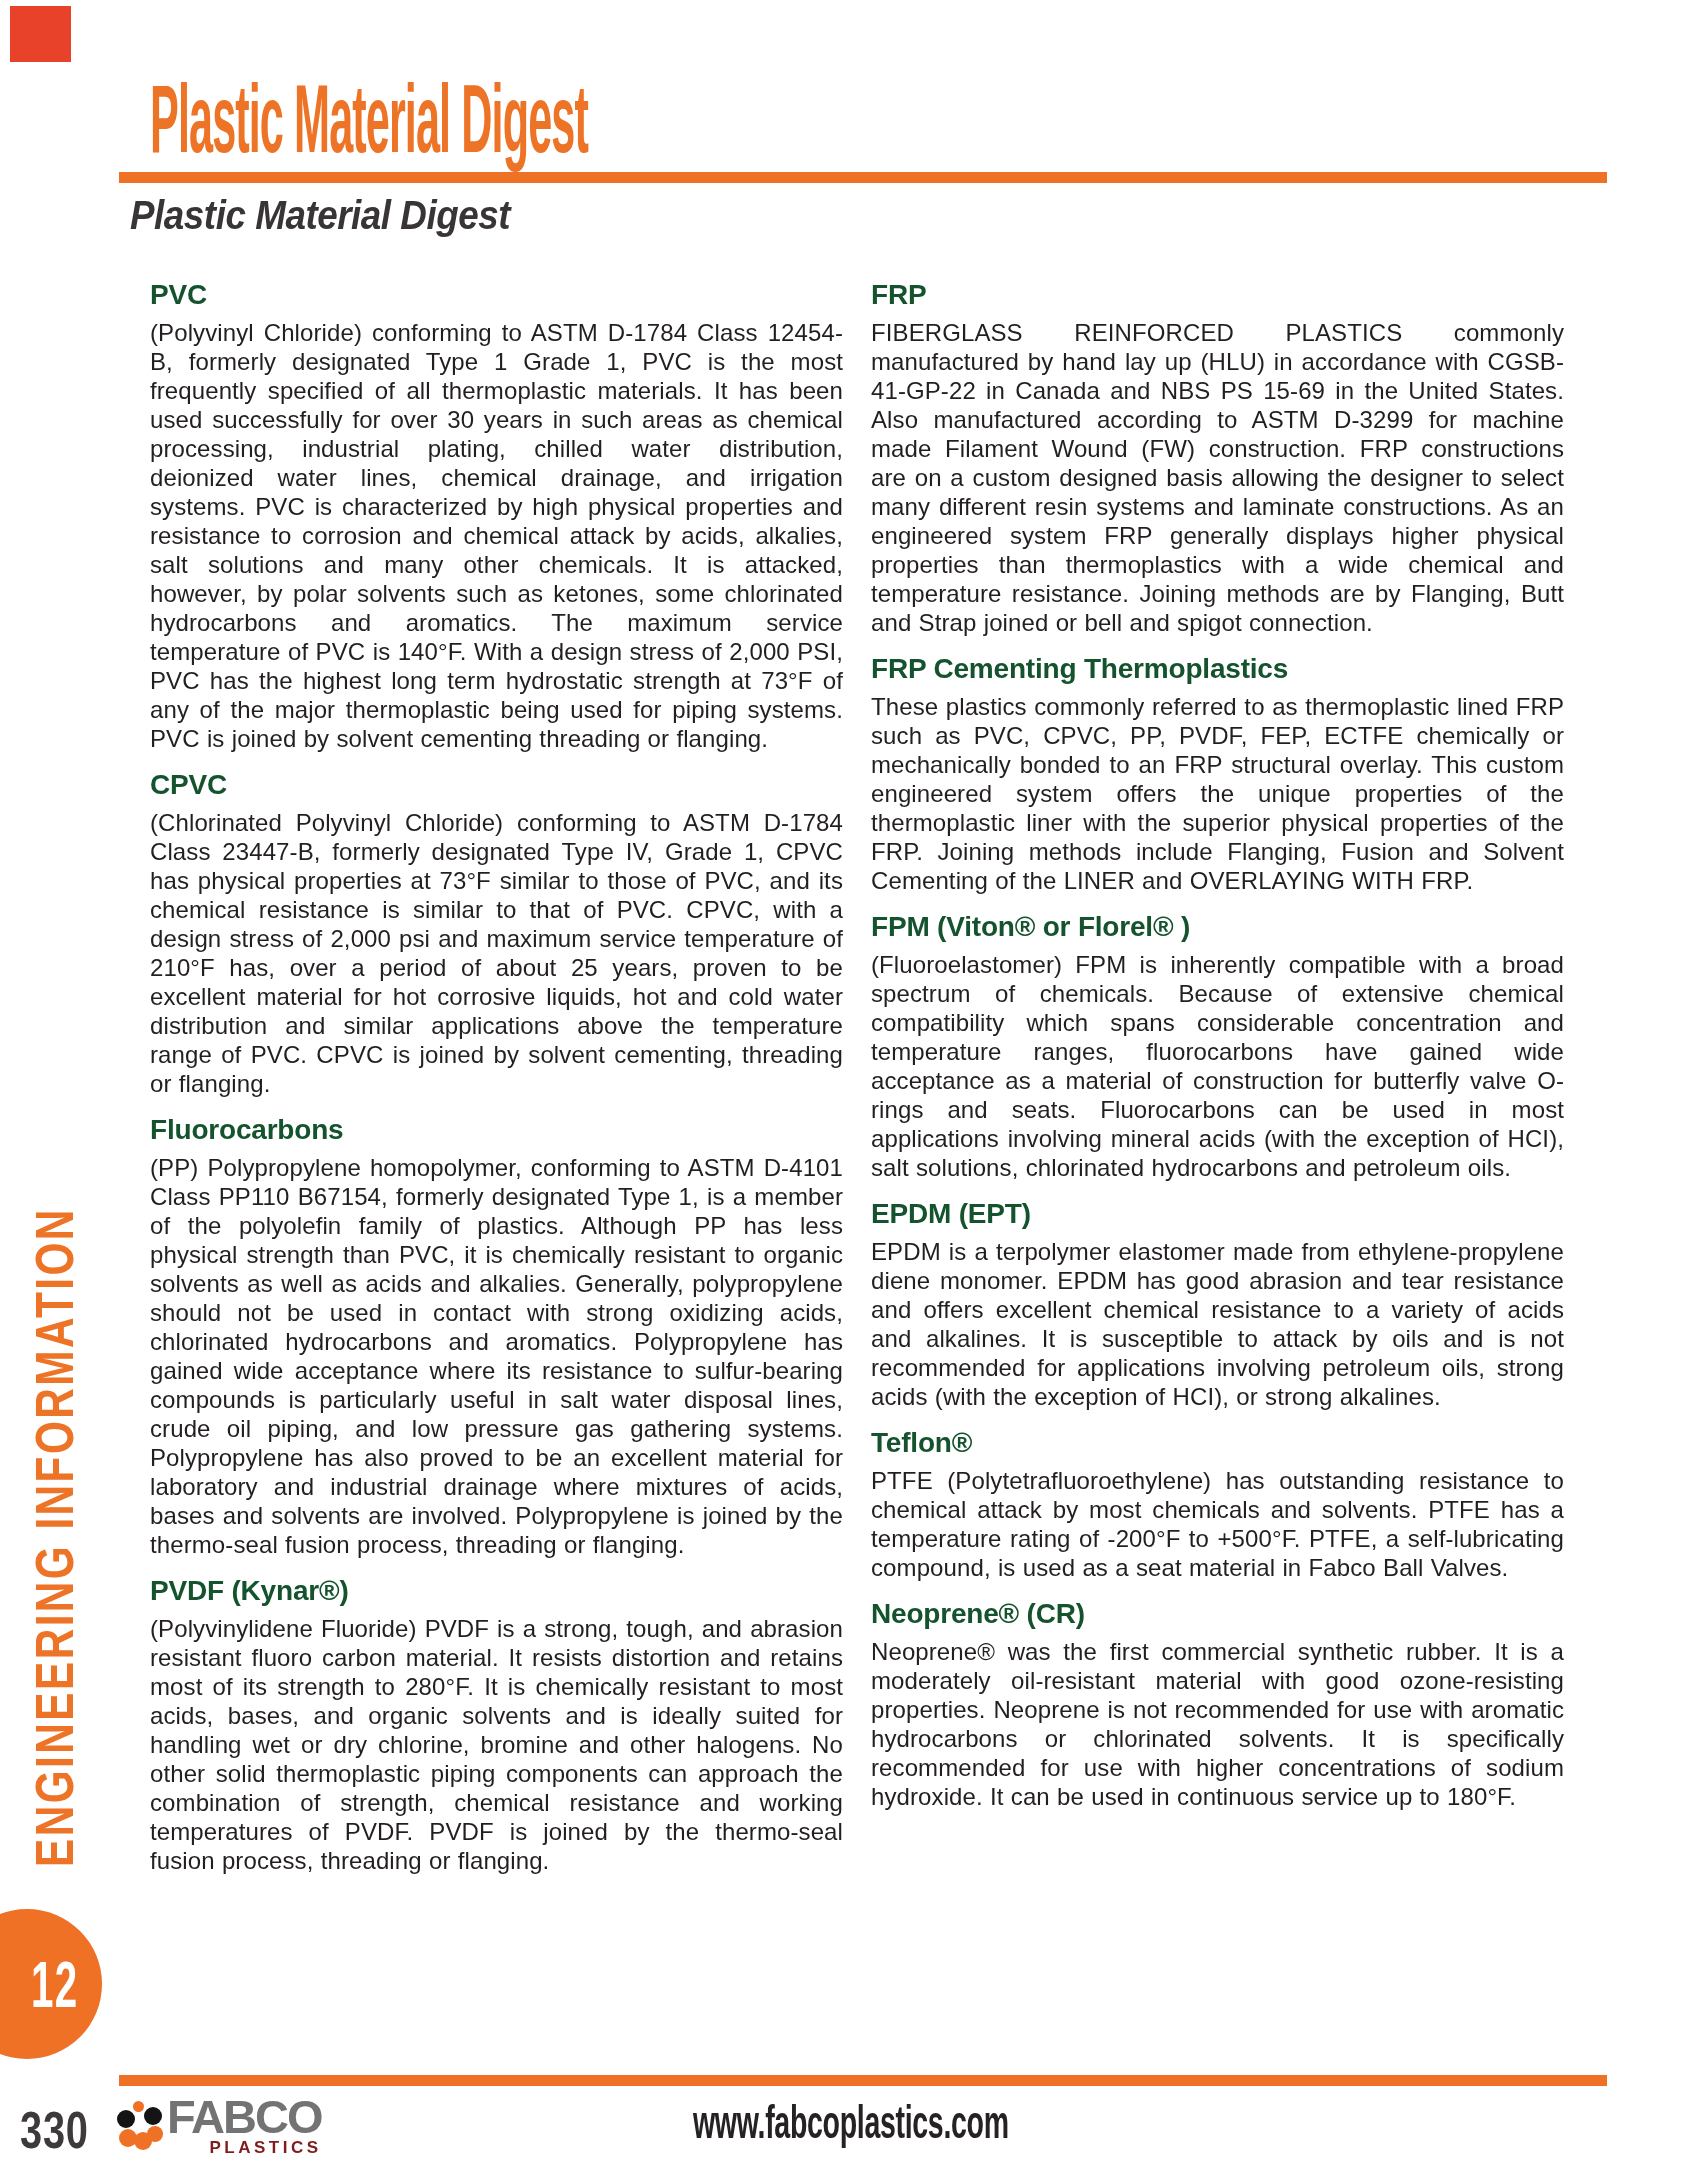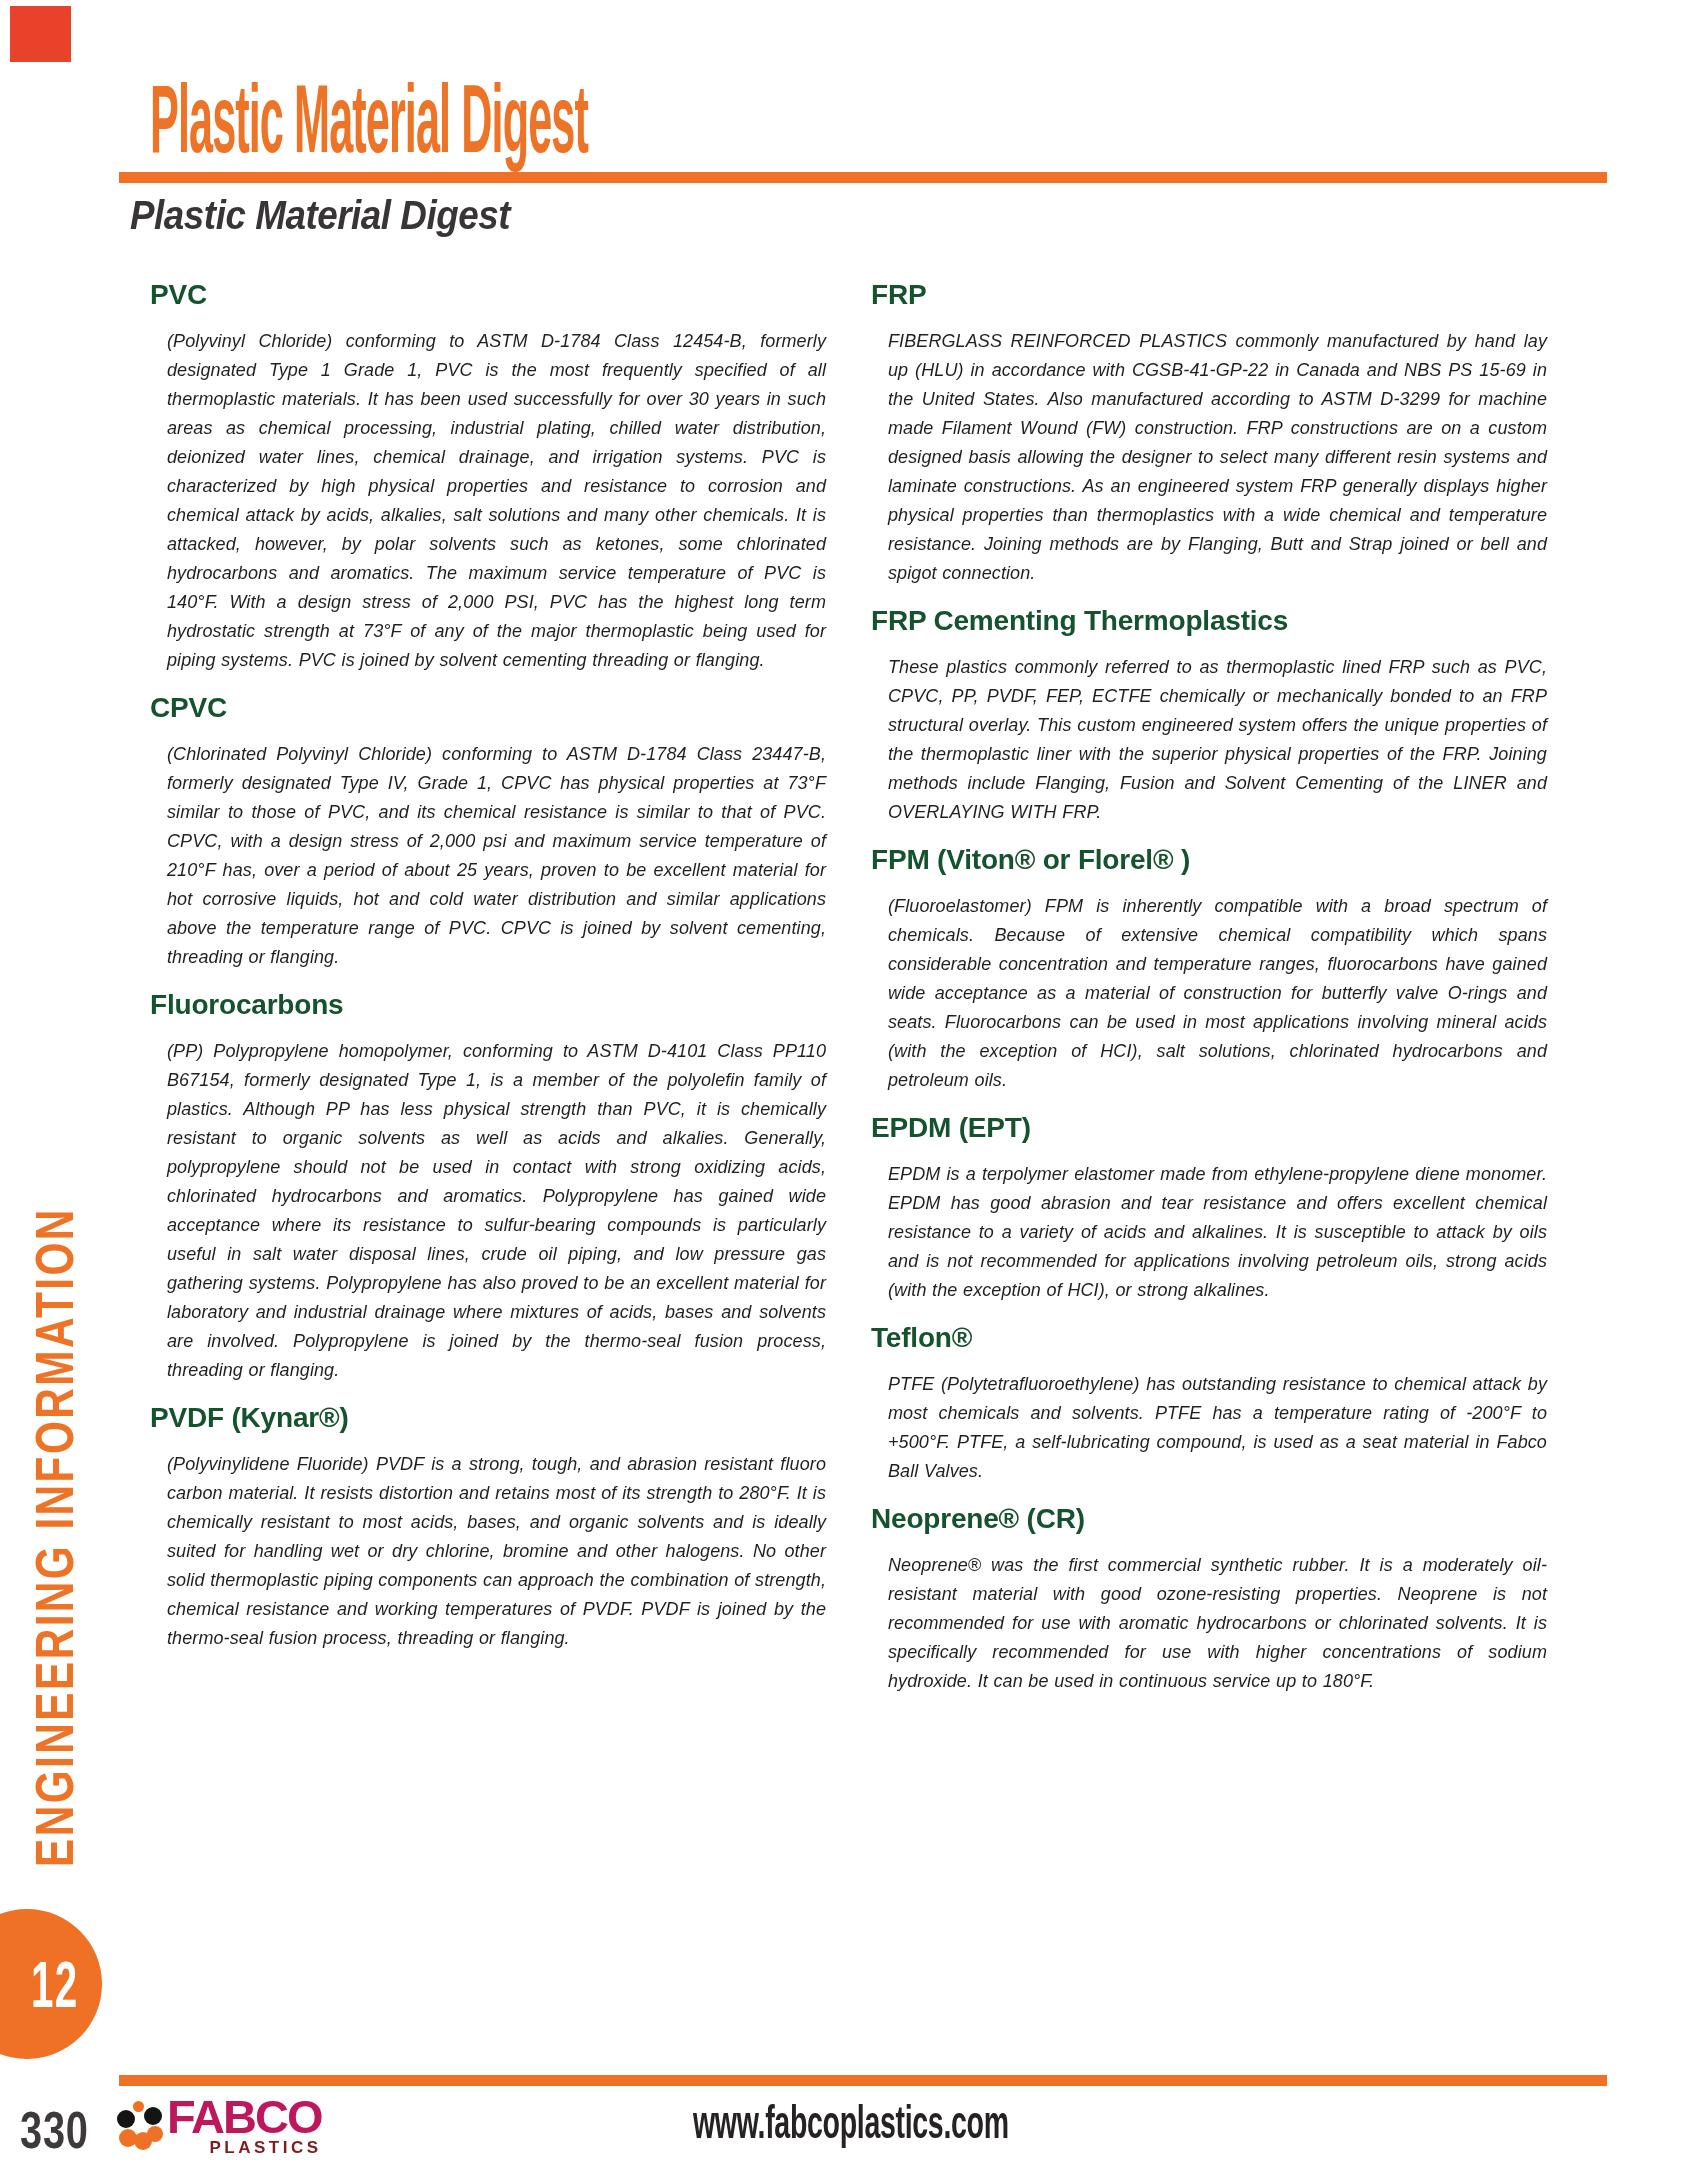--- a/index.html
+++ b/index.html
@@ -15,42 +15,42 @@
   .subtitle{position:absolute;left:130px;top:191px;font-size:40px;line-height:48px;font-weight:bold;
             font-style:italic;color:#393536;letter-spacing:-0.5px;white-space:nowrap;
             transform:scale(0.92,1);transform-origin:left top;}
 
   .columns{position:absolute;left:150px;top:279px;width:1414px;display:flex;gap:28px;}
   .col{flex:0 0 693px;width:693px;}
   .col section{margin:0;}
   .col h3{font-size:28px;line-height:31px;margin:16px 0 8px 0;color:#14532d;letter-spacing:-0.2px;
           font-weight:bold;}
   .col section:first-child h3{margin-top:0;}
-  .col p{font-size:18px;line-height:29px;margin:17px;color:#231f20;text-align:justify;
-         letter-spacing:0.1px;word-spacing:0.5px;font-style:italic;}
+  .col p{font-size:24px;line-height:29px;margin:0;color:#231f20;text-align:justify;
+         letter-spacing:0.1px;word-spacing:0.5px;}
 
   .sidebar-label{position:absolute;left:24px;top:1867px;font-size:53px;font-weight:bold;
                  color:#ed7427;letter-spacing:3px;white-space:nowrap;
                  transform:rotate(-90deg) scale(0.8,1);transform-origin:left top;}
 
   .chapter-circle{position:absolute;left:-48px;top:1909px;width:150px;height:150px;
                   border-radius:50%;background:#ee7125;}
   .chapter-number{position:absolute;right:24px;top:50%;transform:translateY(-50%) scale(0.62,1);
                   transform-origin:right center;font-size:65px;font-weight:bold;color:#ffffff;
                   letter-spacing:2px;}
 
   .footer-rule{position:absolute;left:119px;top:2075px;width:1488px;height:11px;background:#ee7125;}
   .page-number{position:absolute;left:20px;top:2101px;font-size:51px;font-weight:bold;color:#3e3a3b;
                letter-spacing:1px;transform:scale(0.78,1);transform-origin:left top;}
 
   .logo{position:absolute;left:117px;top:2095px;display:flex;align-items:flex-start;}
   .logo-icon{position:relative;width:44px;height:48px;margin-top:6px;}
   .logo-icon .dot{position:absolute;border-radius:50%;}
   .logo-text{margin-left:6px;display:flex;flex-direction:column;align-items:flex-end;}
-  .logo-name{font-size:47px;line-height:44px;font-weight:bold;color:#be185d;letter-spacing:-2px;}
+  .logo-name{font-size:47px;line-height:44px;font-weight:bold;color:#737373;letter-spacing:-2px;}
   .logo-sub{font-size:17px;line-height:18px;font-weight:bold;color:#7f1d1d;letter-spacing:3.5px;}
 
   .website{position:absolute;left:693px;top:2097px;font-size:46px;line-height:50px;font-weight:bold;
            color:#262223;letter-spacing:-0.5px;white-space:nowrap;
            transform:scale(0.62,1);transform-origin:left top;}
 </style>
 </head>
 <body>
 
 <div class="page">

